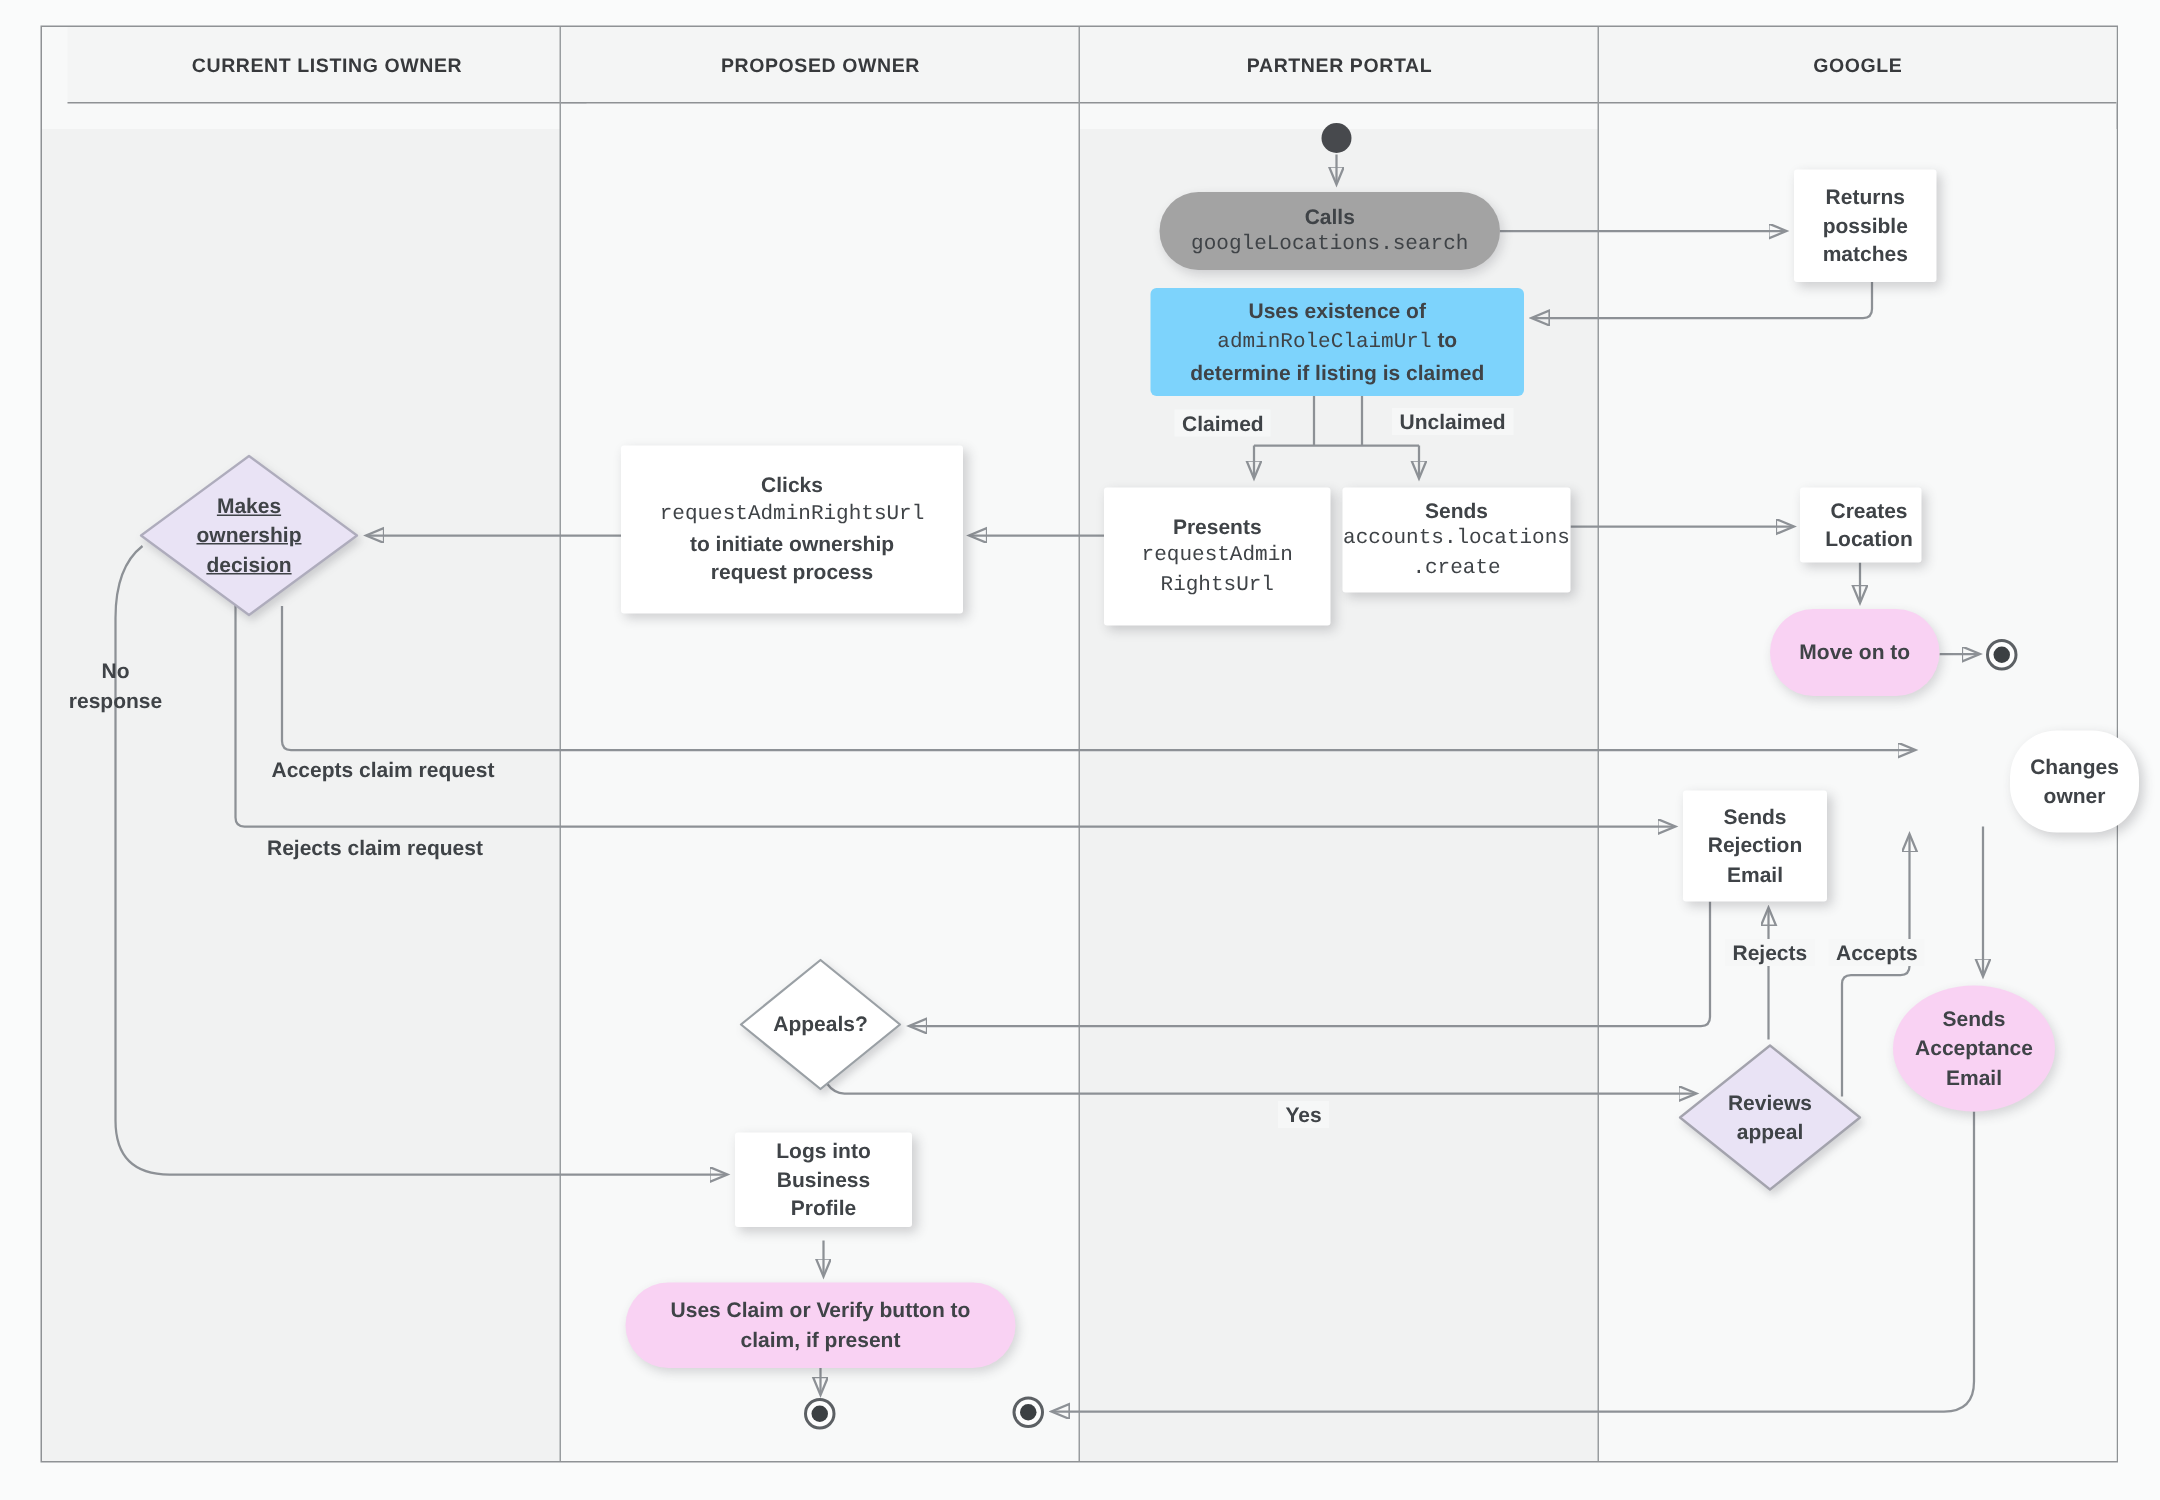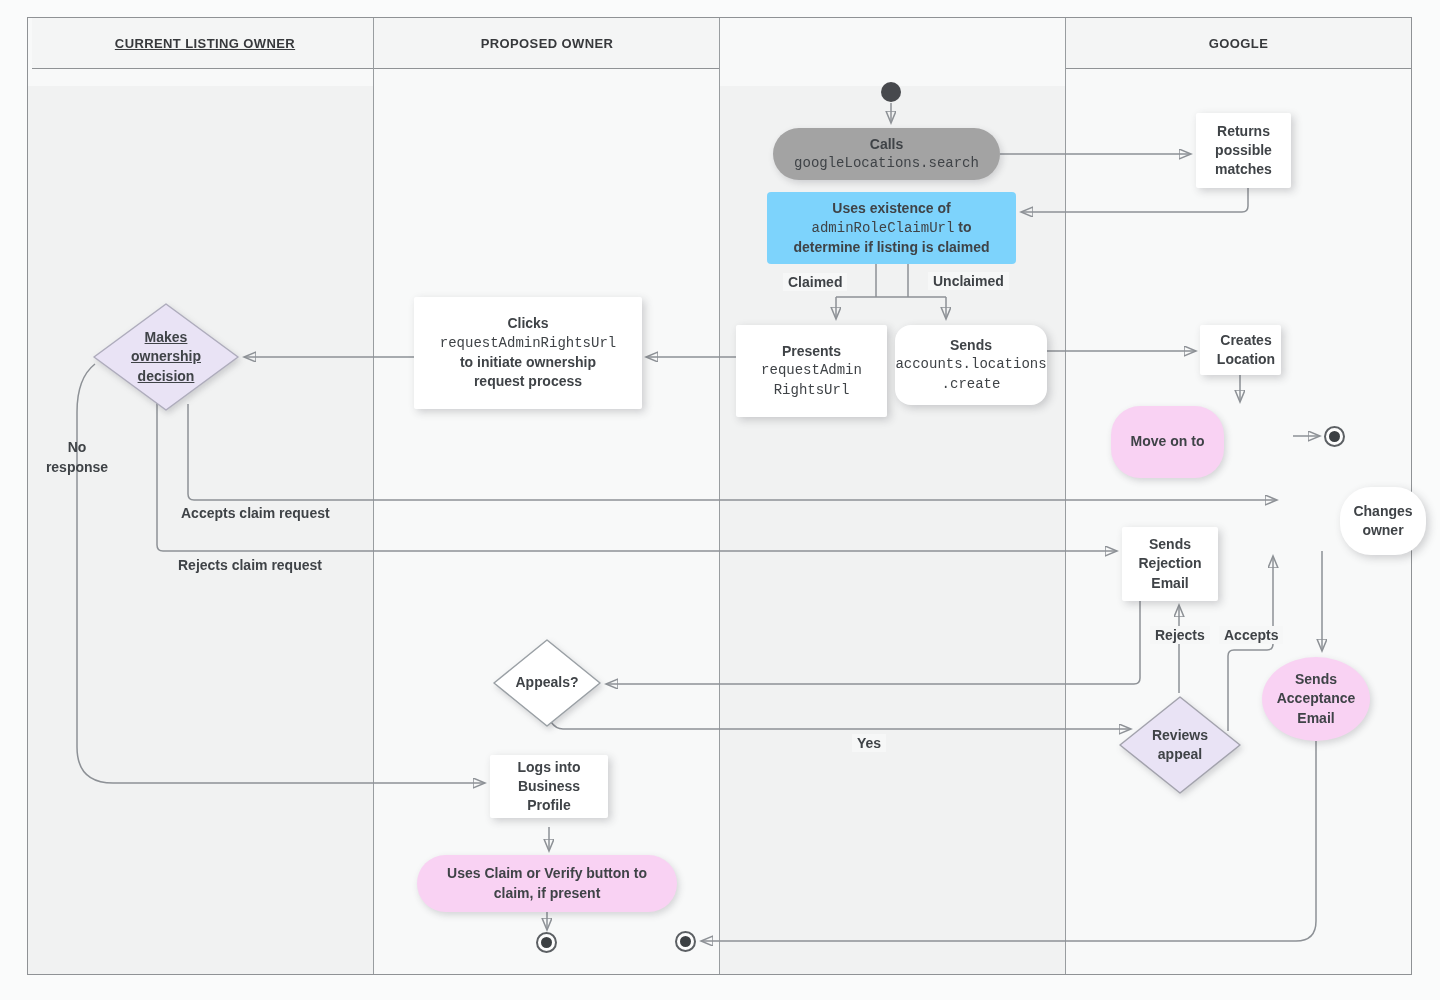--- a/index.html
+++ b/index.html
@@ -52,25 +52,28 @@
 </style>
 </head>
 <body>
 
 <div class="frame">
   <div class="lane-bg odd" style="left:0px;width:346px;"></div>
   <div class="lane-bg even" style="left:346px;width:346px;"></div>
   <div class="lane-bg odd" style="left:692px;width:346px;"></div>
   <div class="lane-bg even" style="left:1038px;width:345px;"></div>
 
-  <div class="lane-header" style="left:4px;width:346px;text-decoration:underline;">
+  <div class="lane-header" style="left:17px;width:346px;">
       <span>CURRENT LISTING OWNER</span>
     </div>
   <div class="lane-header" style="left:346px;width:346px;">
       <span>PROPOSED OWNER</span>
+    </div>
+  <div class="lane-header" style="left:692px;width:346px;">
+      <span>PARTNER PORTAL</span>
     </div>
   <div class="lane-header" style="left:1038px;width:345px;">
       <span>GOOGLE</span>
     </div>
 
   <div class="lane-divider" style="left:345px;"></div>
   <div class="lane-divider" style="left:691px;"></div>
   <div class="lane-divider" style="left:1037px;"></div>
 </div>
 
@@ -122,21 +125,21 @@
   <div><span class="code">adminRoleClaimUrl</span>&nbsp;<span>to</span></div>
   <div>determine if listing is claimed</div>
 </div>
 
 <div class="node box" style="left:736px;top:325px;width:151px;height:92px;">
   <div>Presents</div>
   <div class="code">requestAdmin</div>
   <div class="code">RightsUrl</div>
 </div>
 
-<div class="node box" style="left:895px;top:325px;width:152px;height:80px;padding:4px 2px;border-radius:16px;">
+<div class="node box" style="left:895px;top:325px;width:152px;height:70px;padding:4px 2px;">
   <div>Sends</div>
   <div class="code">accounts.locations</div>
   <div class="code">.create</div>
 </div>
 
 <div class="node box" style="left:414px;top:297px;width:228px;height:112px;">
   <div>Clicks</div>
   <div class="code">requestAdminRightsUrl</div>
   <div>to initiate ownership</div>
   <div>request process</div>
@@ -146,21 +149,21 @@
   <svg width="148" height="110" viewBox="0 0 148 110">
     <polygon points="74,2 146,55 74,108 2,55" fill="#e9e3f5" stroke="#aeacbc" stroke-width="1.5" stroke-linejoin="round"></polygon>
   </svg>
   <div class="dlabel" style="padding:0 28px;text-decoration:underline;">Makes ownership decision</div>
 </div>
 
 <div class="node box" style="left:1200px;top:325px;width:81px;height:50px;padding-left:17px;">
   <div>Creates Location</div>
 </div>
 
-<div class="node pill pinkfill" style="left:1111px;top:406px;width:113px;height:72px;">
+<div class="node pill pinkfill" style="left:1180px;top:406px;width:113px;height:58px;">
   <div>Move on to</div>
 </div>
 
 <div class="terminal" style="left:1324px;top:426px;">
     <div class="dot"></div>
   </div>
 
 <div class="node box" style="left:1340px;top:487px;width:86px;height:68px;border-radius:31px;">
   <div>Changes owner</div>
 </div>

